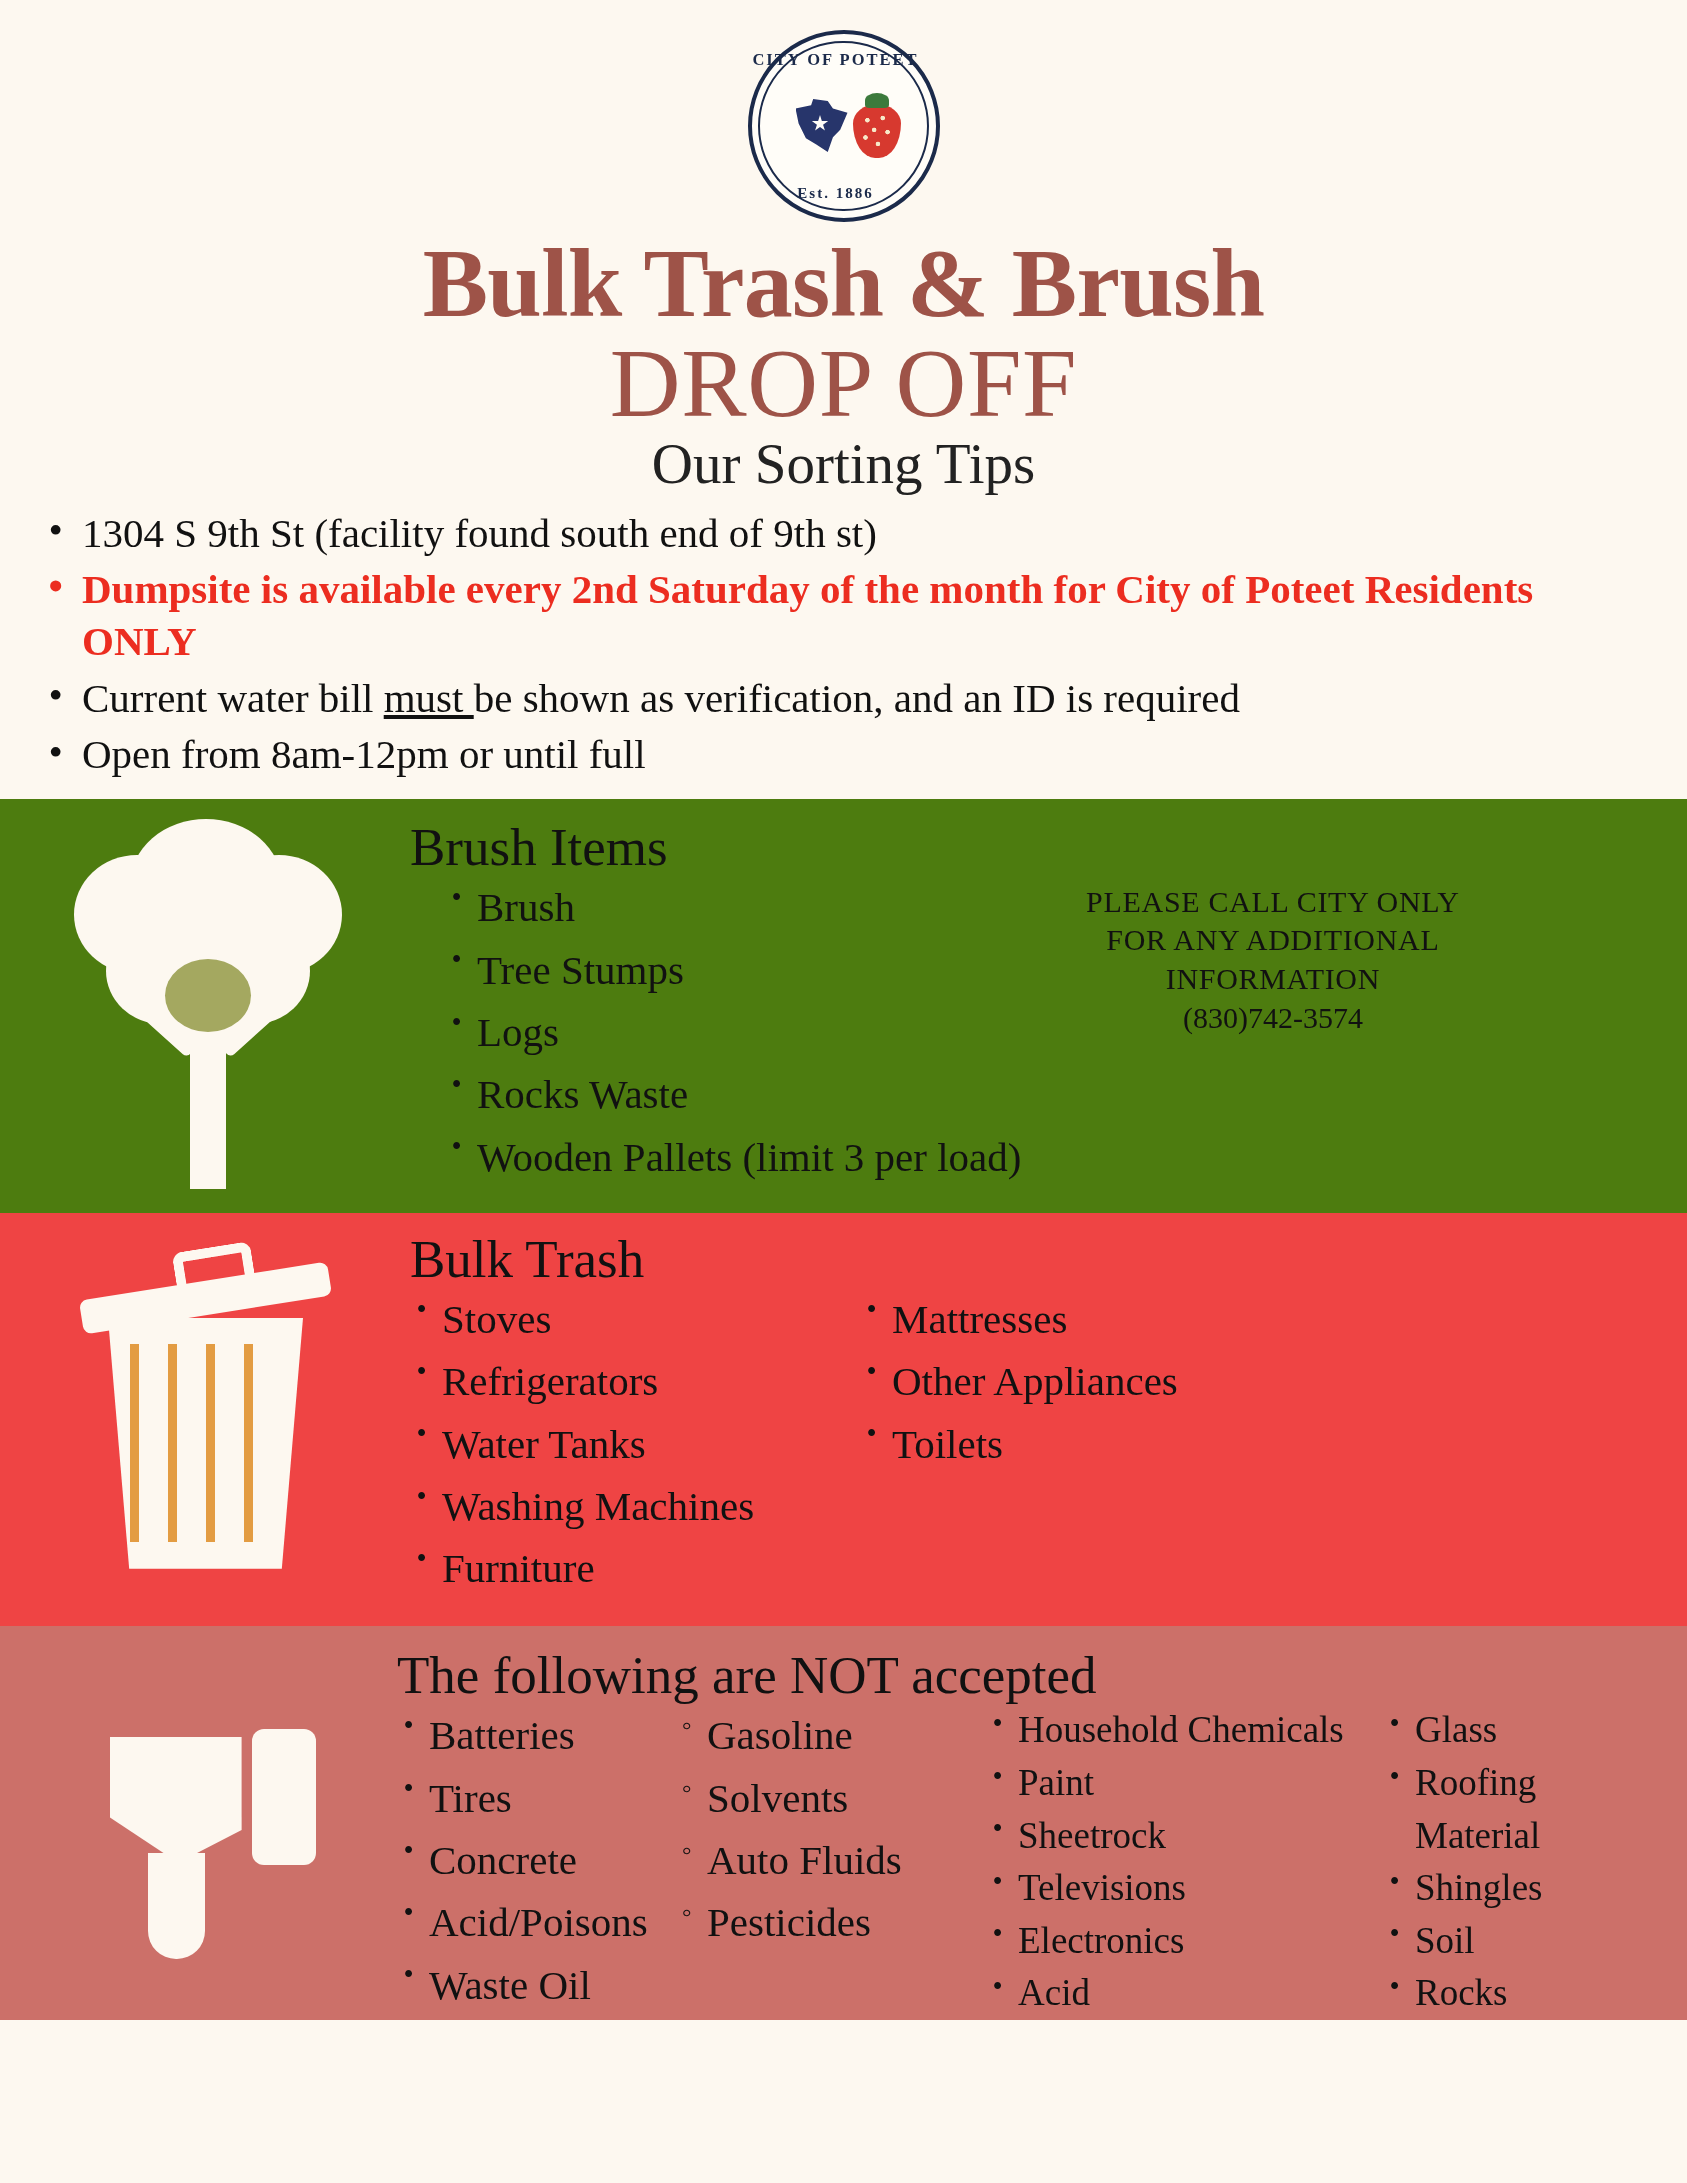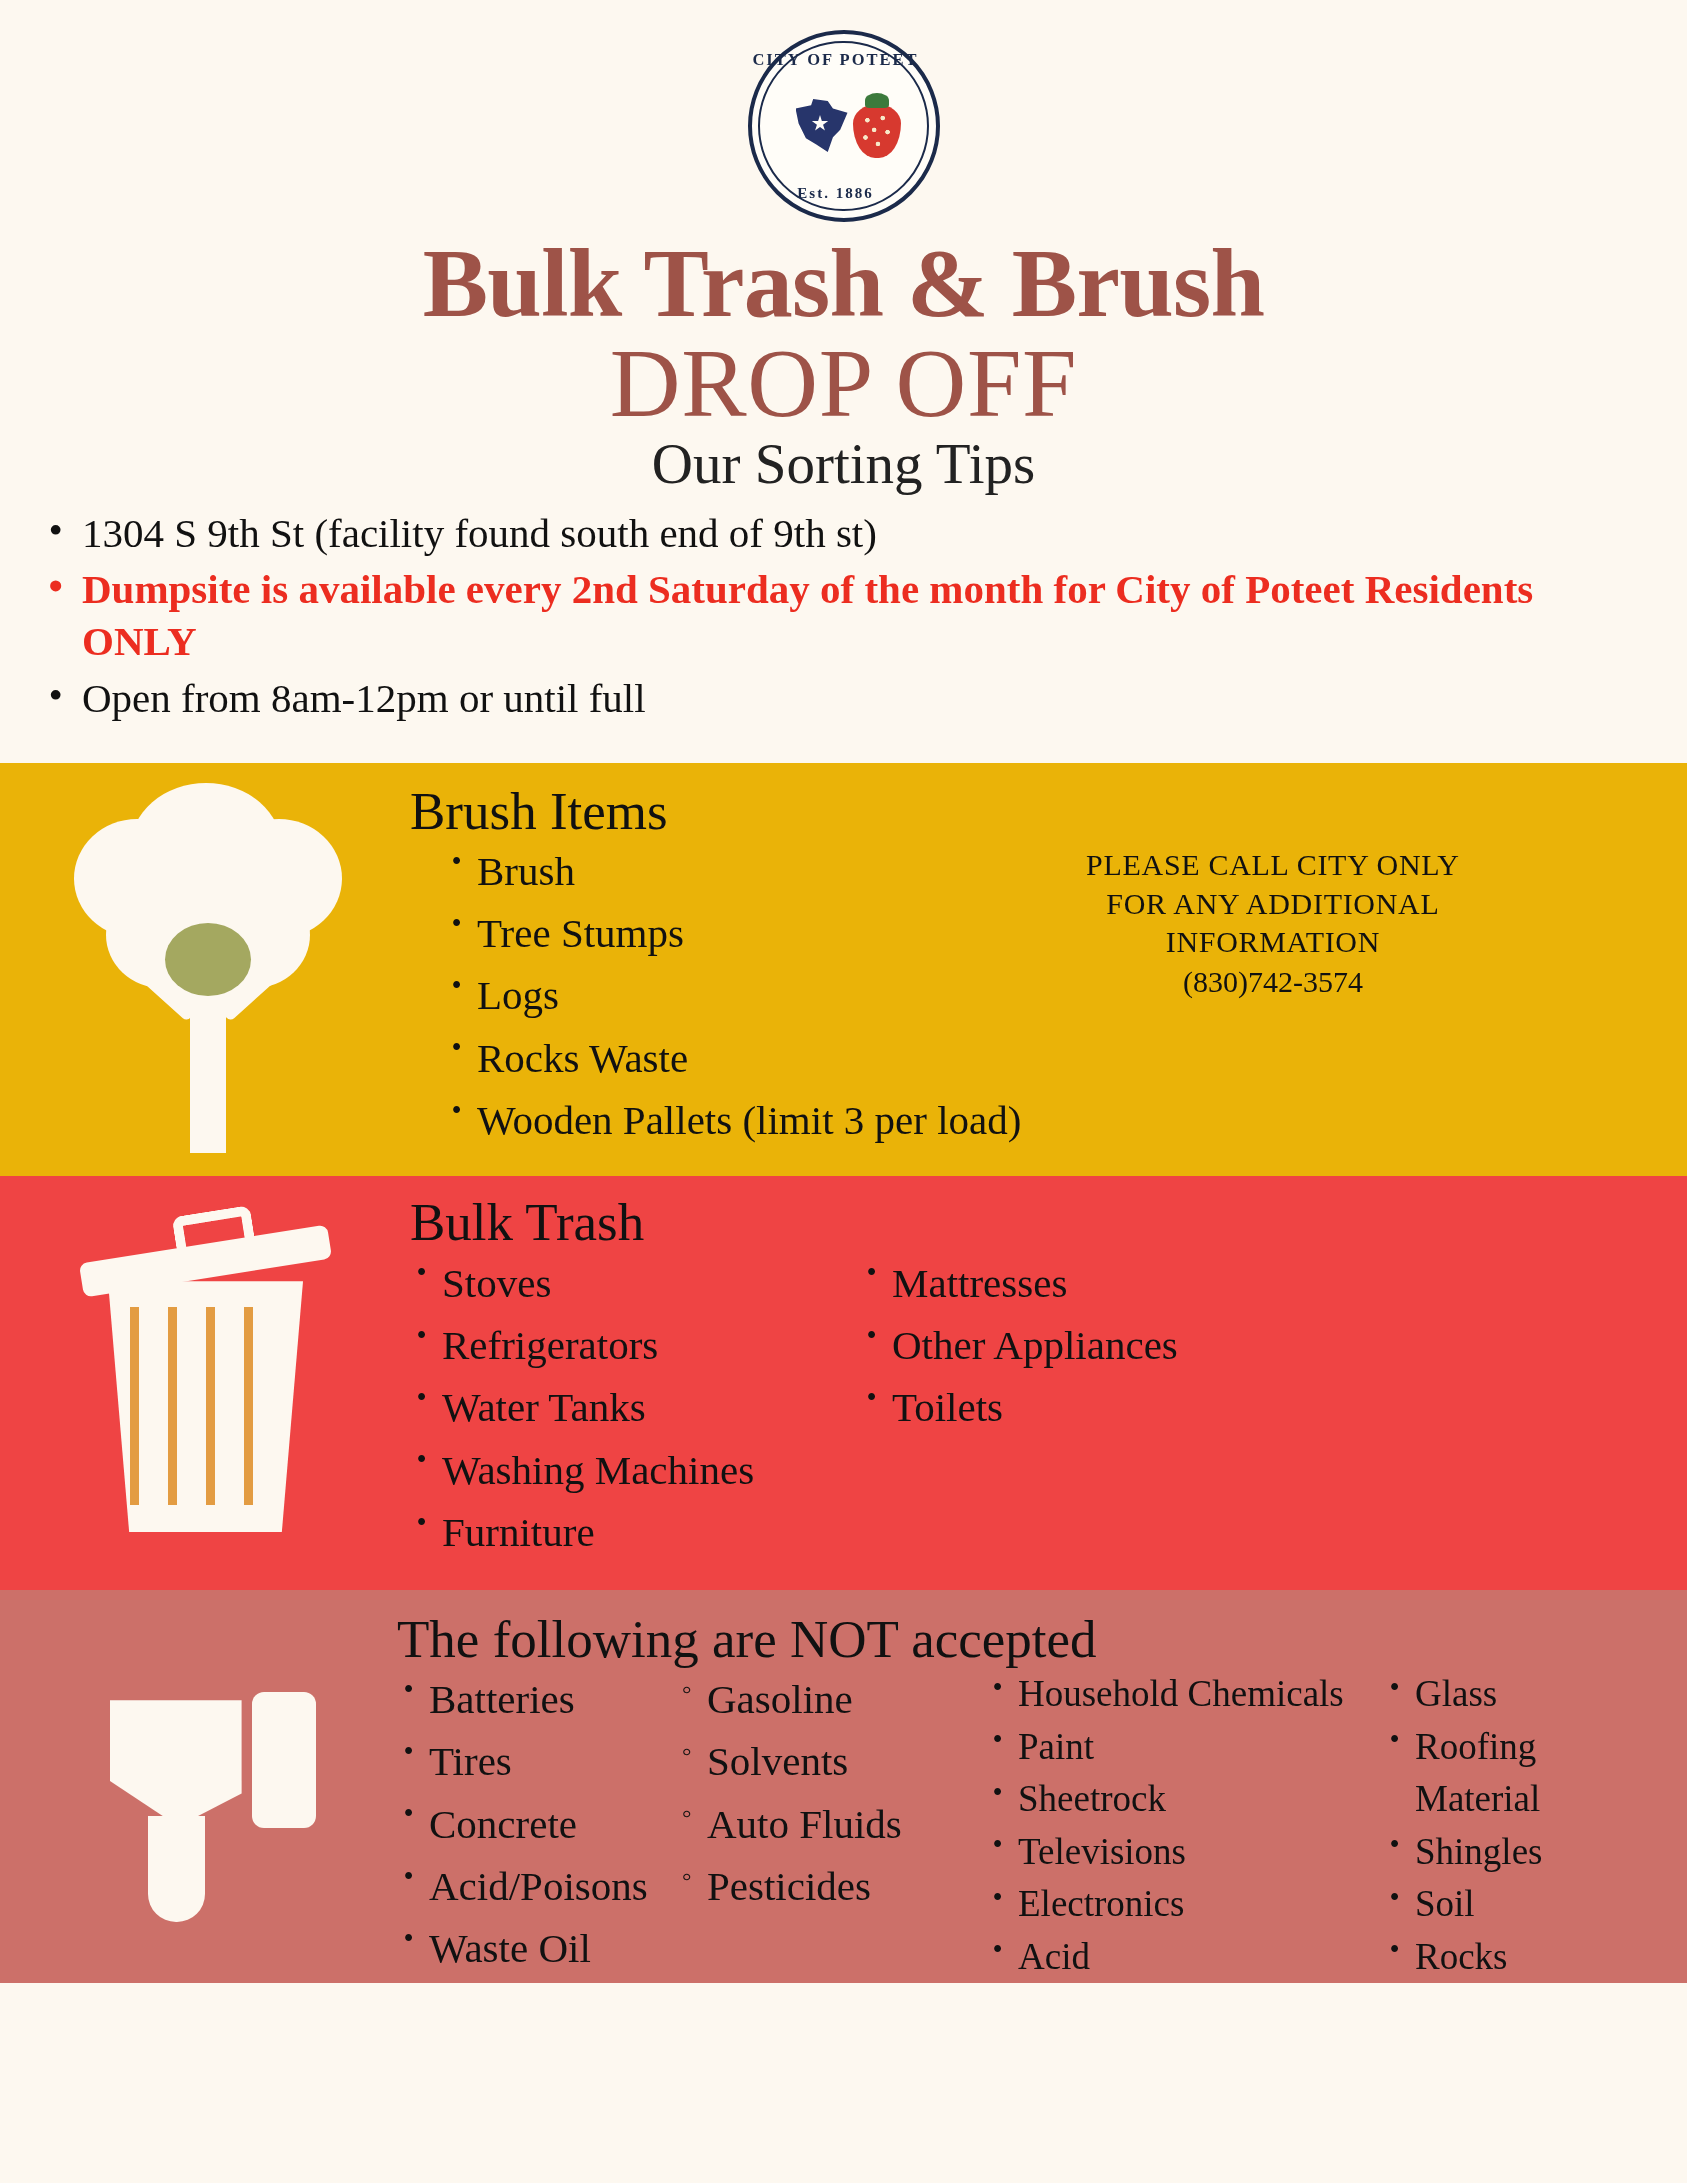--- a/index.html
+++ b/index.html
@@ -83,21 +83,21 @@
   }
   .intro li::before {
     content: "\2022"; position: absolute; left: 14.6px; top: -2.6px; font-size: 41px;
   }
   .intro li.red { color: #ec2d20; font-weight: bold; }
   .intro li.red::before { color: #ec2d20; }
   .u { text-decoration: underline; }
 
   
   .band { position: relative; width: 100%; }
-  .band-green  { background: #eab308; margin-top: 20px; }
+  .band-green  { background: #4d7c0f; }
   .band-orange { background: #ef4444; }
   .band-red    { background: #cc7069; }
 
   .band h4 {
     font-size: 53px; font-weight: normal; color: #111; line-height: 1.1;
   }
 
   .band ul { list-style: none; }
   .band li {
     position: relative; padding-left: 32px; font-size: 41px; line-height: 1.52; color: #111;
@@ -210,20 +210,21 @@
 
     <h1 class="title">Bulk Trash &amp; Brush</h1>
     <h2 class="subtitle">DROP OFF</h2>
     <h3 class="tips">Our Sorting Tips</h3>
   </div>
 
   <div class="intro">
     <ul>
       <li>1304 S 9th St (facility found south end of 9th st)</li>
       <li class="red">Dumpsite is available every 2nd Saturday of the month for City of Poteet Residents ONLY</li>
+      <li><span>Current water bill </span><span class="u">must </span><span>be shown as verification, and an ID is required</span></li>
       <li>Open from 8am-12pm or until full</li>
     </ul>
   </div>
 
   <div class="band band-green">
     <div class="green-wrap">
       <div class="green-head">
         <h4>Brush Items</h4>
       </div>
       <div class="green-body">

